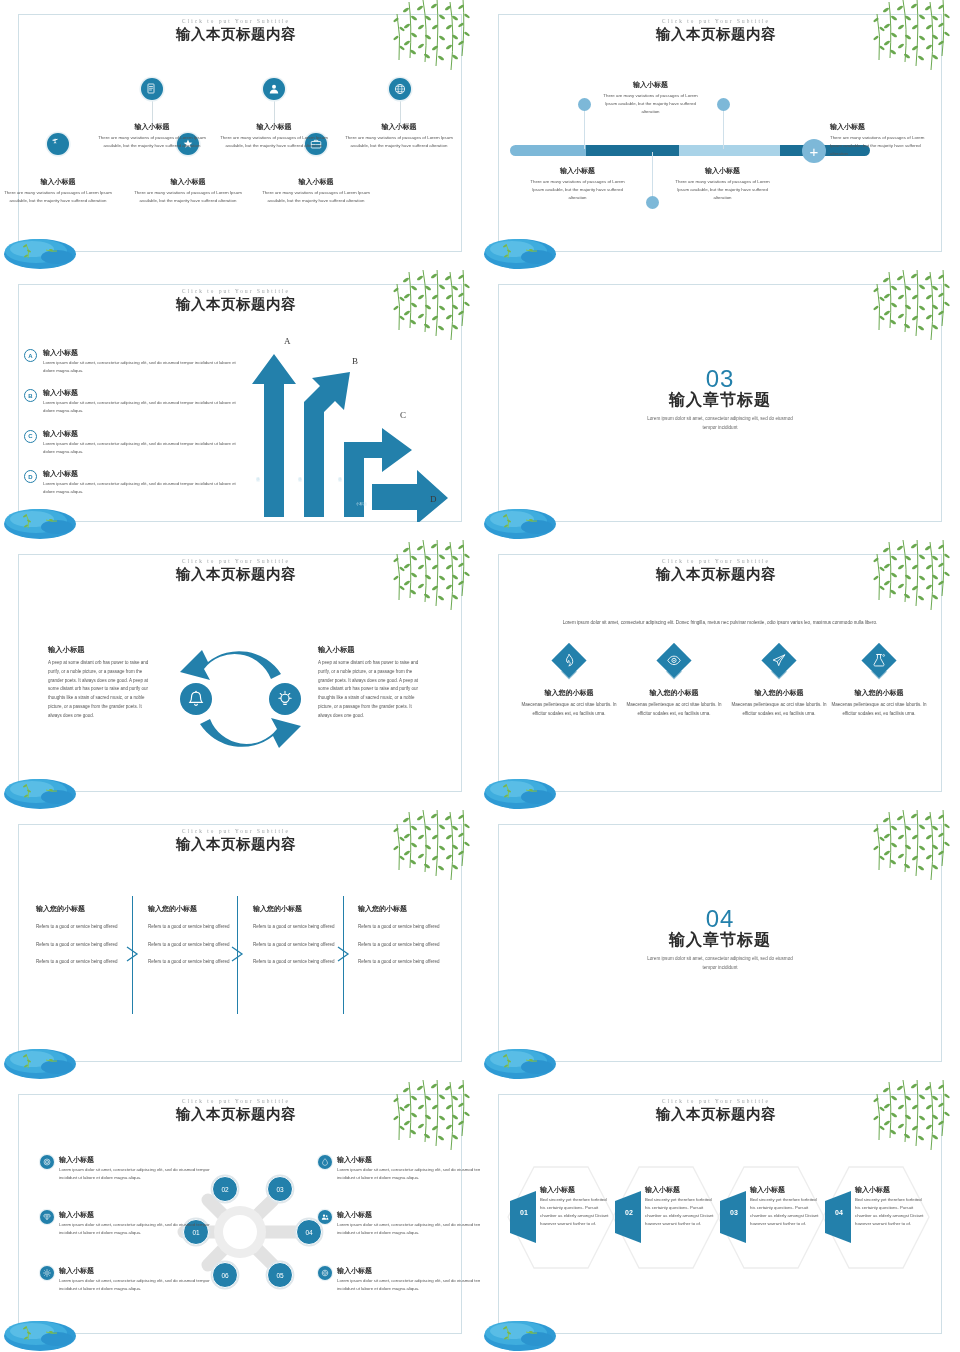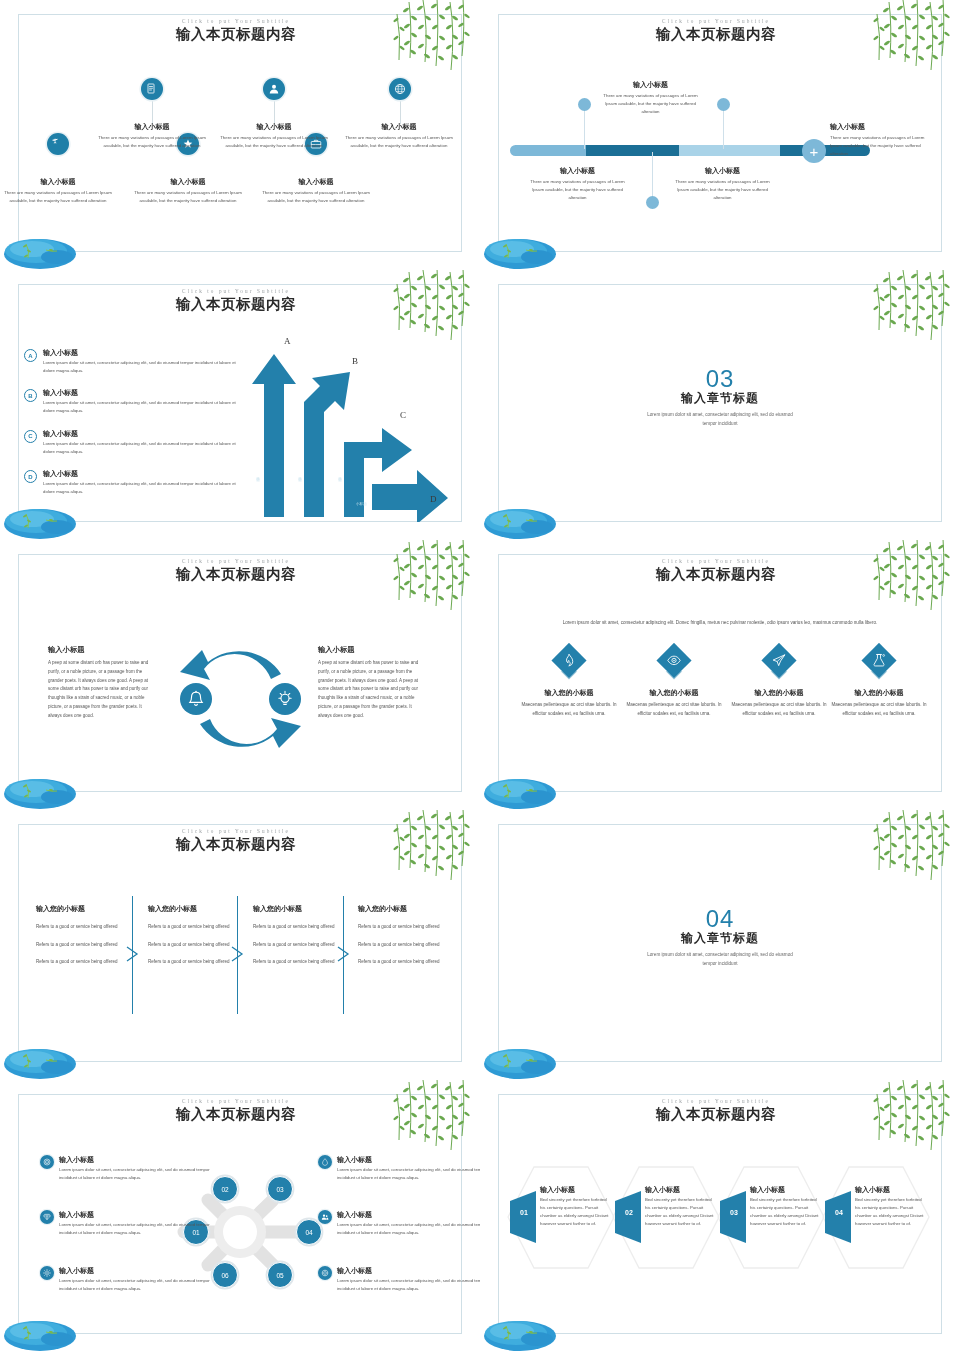--- a/index.html
+++ b/index.html
@@ -77,21 +77,21 @@
   }
   .abcd-h { font-size:7px; font-weight:bold; color:#2b2b2b; margin-bottom:1px; }
   .abcd-p { font-size:4.3px; line-height:1.8; color:#555; }
   .arrowsvg { position:absolute; right:8px; top:62px; width:230px; height:190px; }
   .arrow-lab { position:absolute; font-size:9px; color:#3a3a3a; font-family:"Liberation Serif",serif; }
 
   
   .sect { position:absolute; left:0; right:0; top:96px; text-align:center; }
   .sect .num { font-size:24px; color:#2380ab; font-weight:300; letter-spacing:1px;
                font-family:"Liberation Sans",sans-serif; line-height:1.05; }
-  .sect .st { font-size:12px; font-weight:bold; color:#2b2b2b; letter-spacing:1px; margin-top:-1px; }
+  .sect .st { font-size:16px; font-weight:bold; color:#2b2b2b; letter-spacing:1px; margin-top:-1px; }
   .sect .sp { font-size:4.6px; line-height:2; color:#666; margin-top:3px; }
 
   
   .cyc-col { position:absolute; width:108px; top:105px; }
   .cyc-h { font-size:7.3px; font-weight:bold; color:#2b2b2b; margin-bottom:4px; }
   .cyc-p { font-size:4.5px; line-height:1.95; color:#555; }
   .cyc-svg { position:absolute; left:168px; top:96px; width:145px; height:125px; }
 
   
   .s6-intro { position:absolute; left:55px; right:55px; top:78px; text-align:center;

